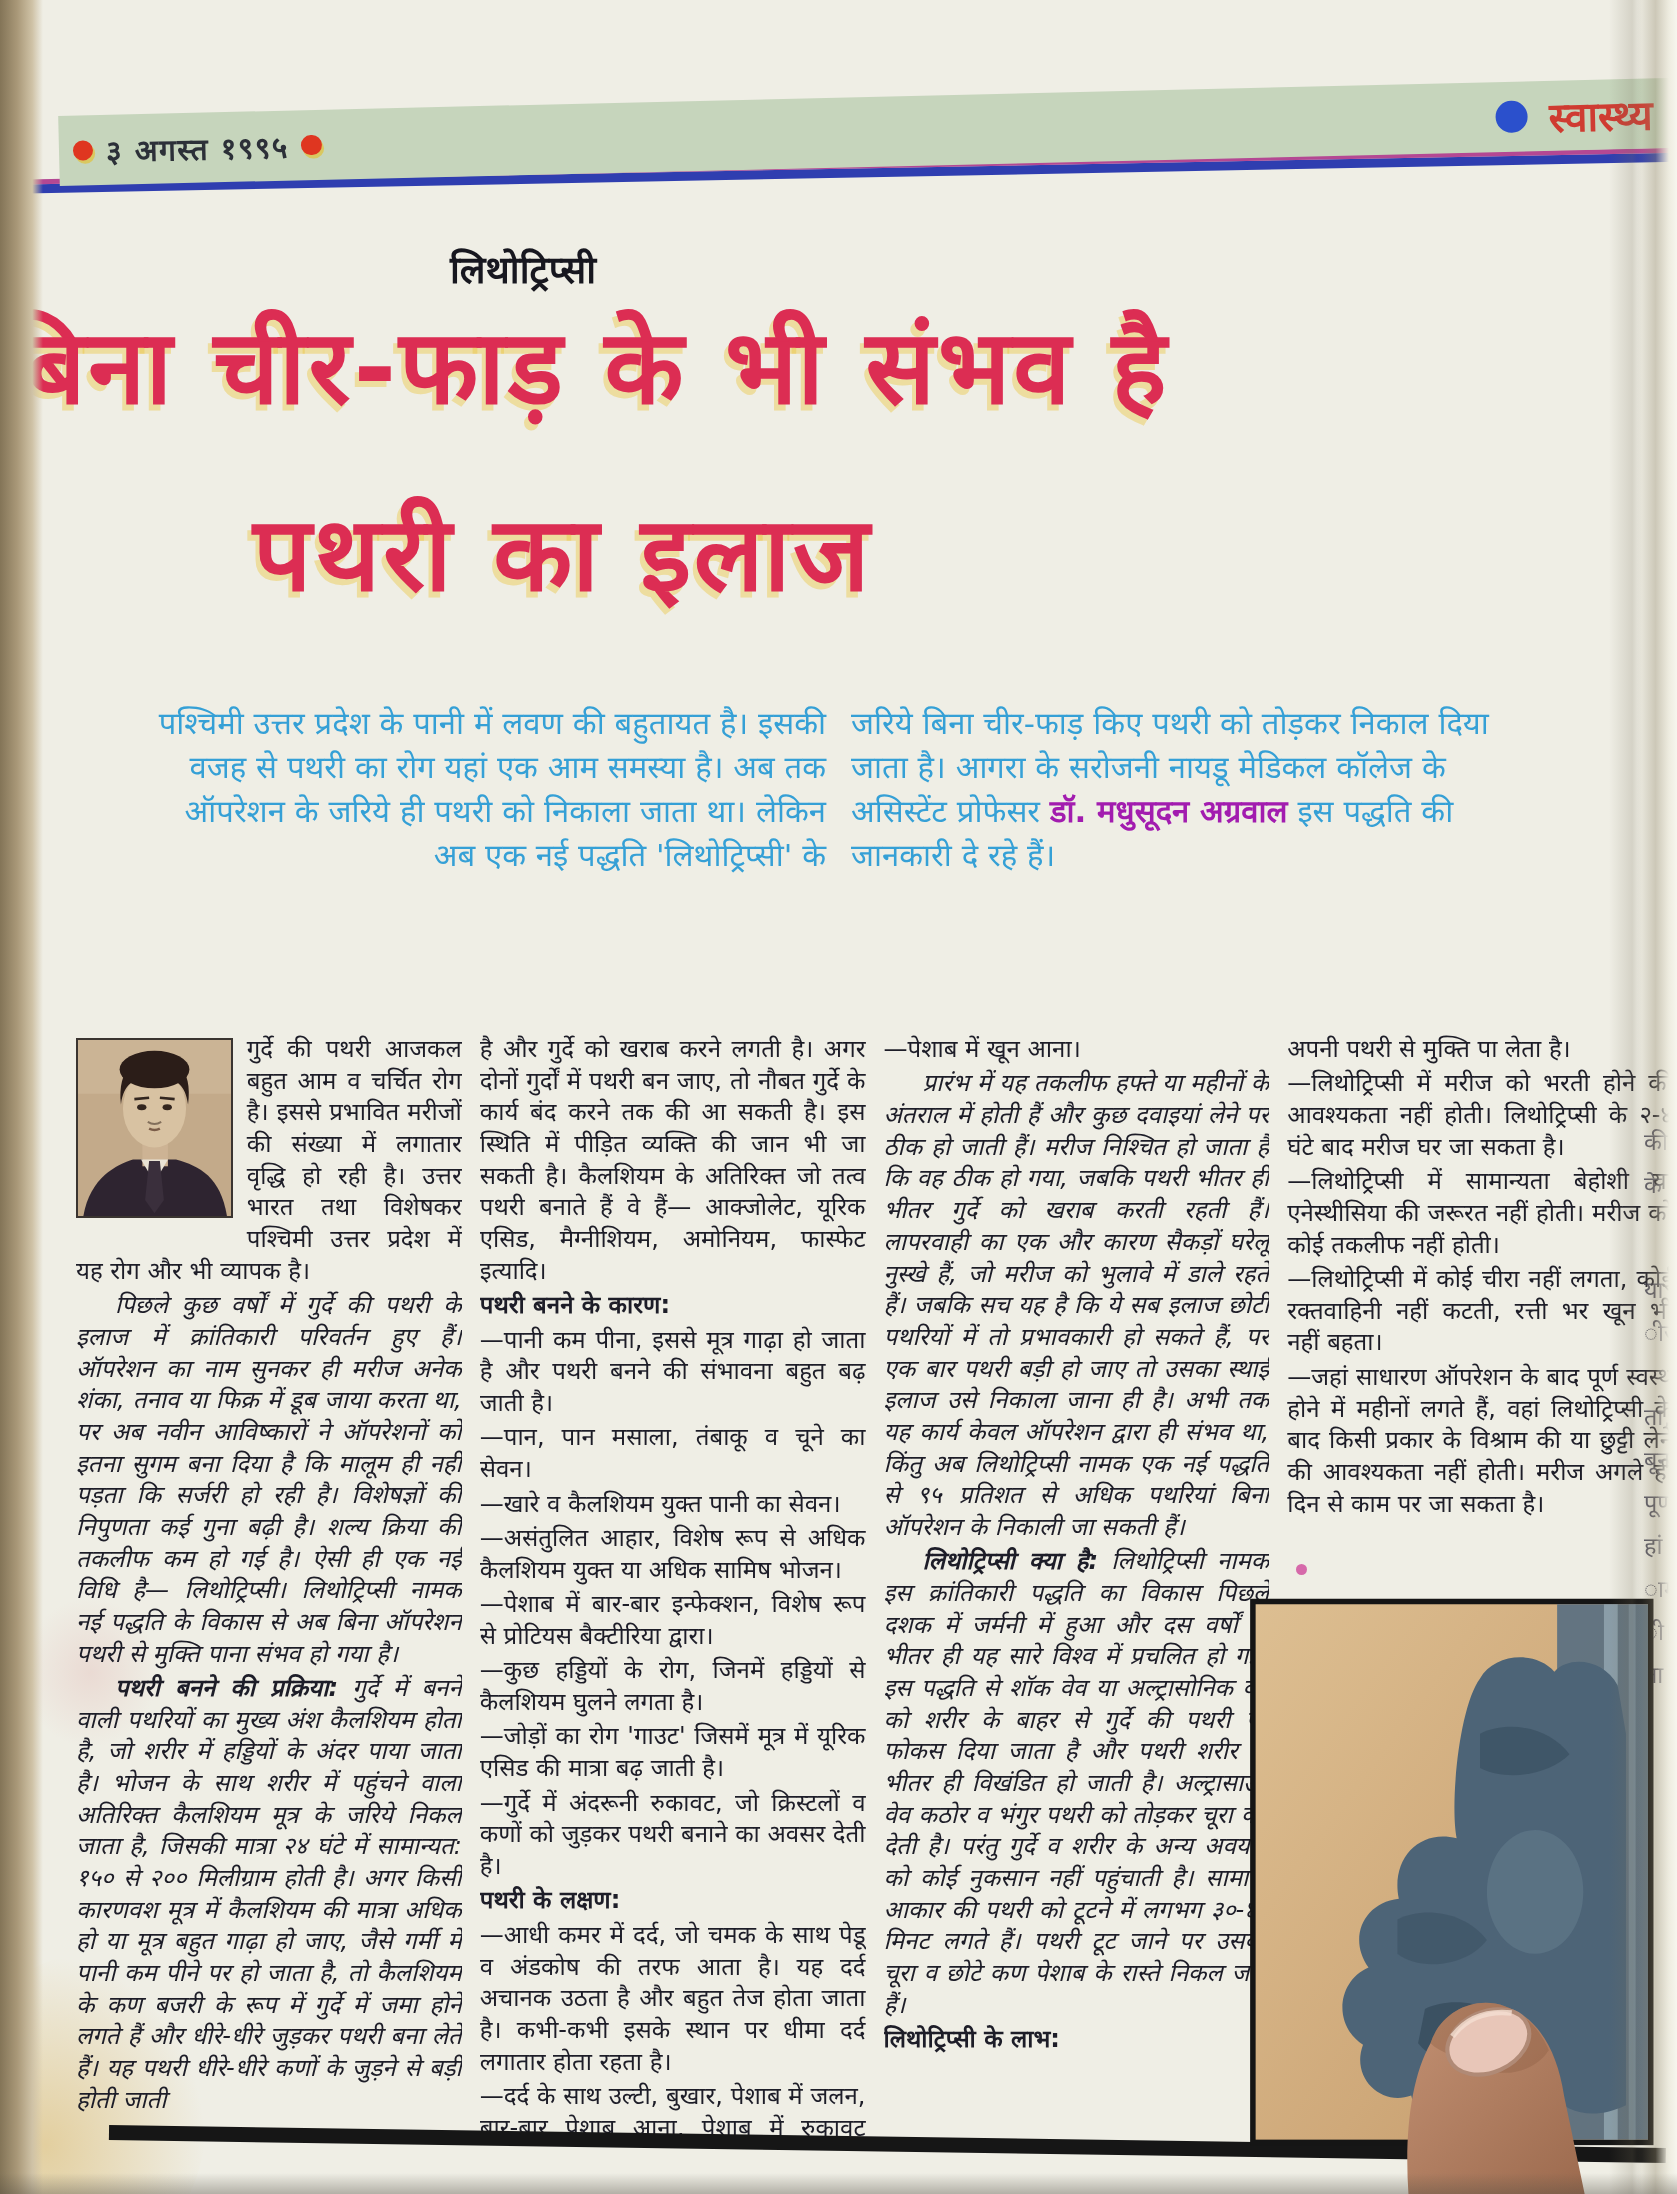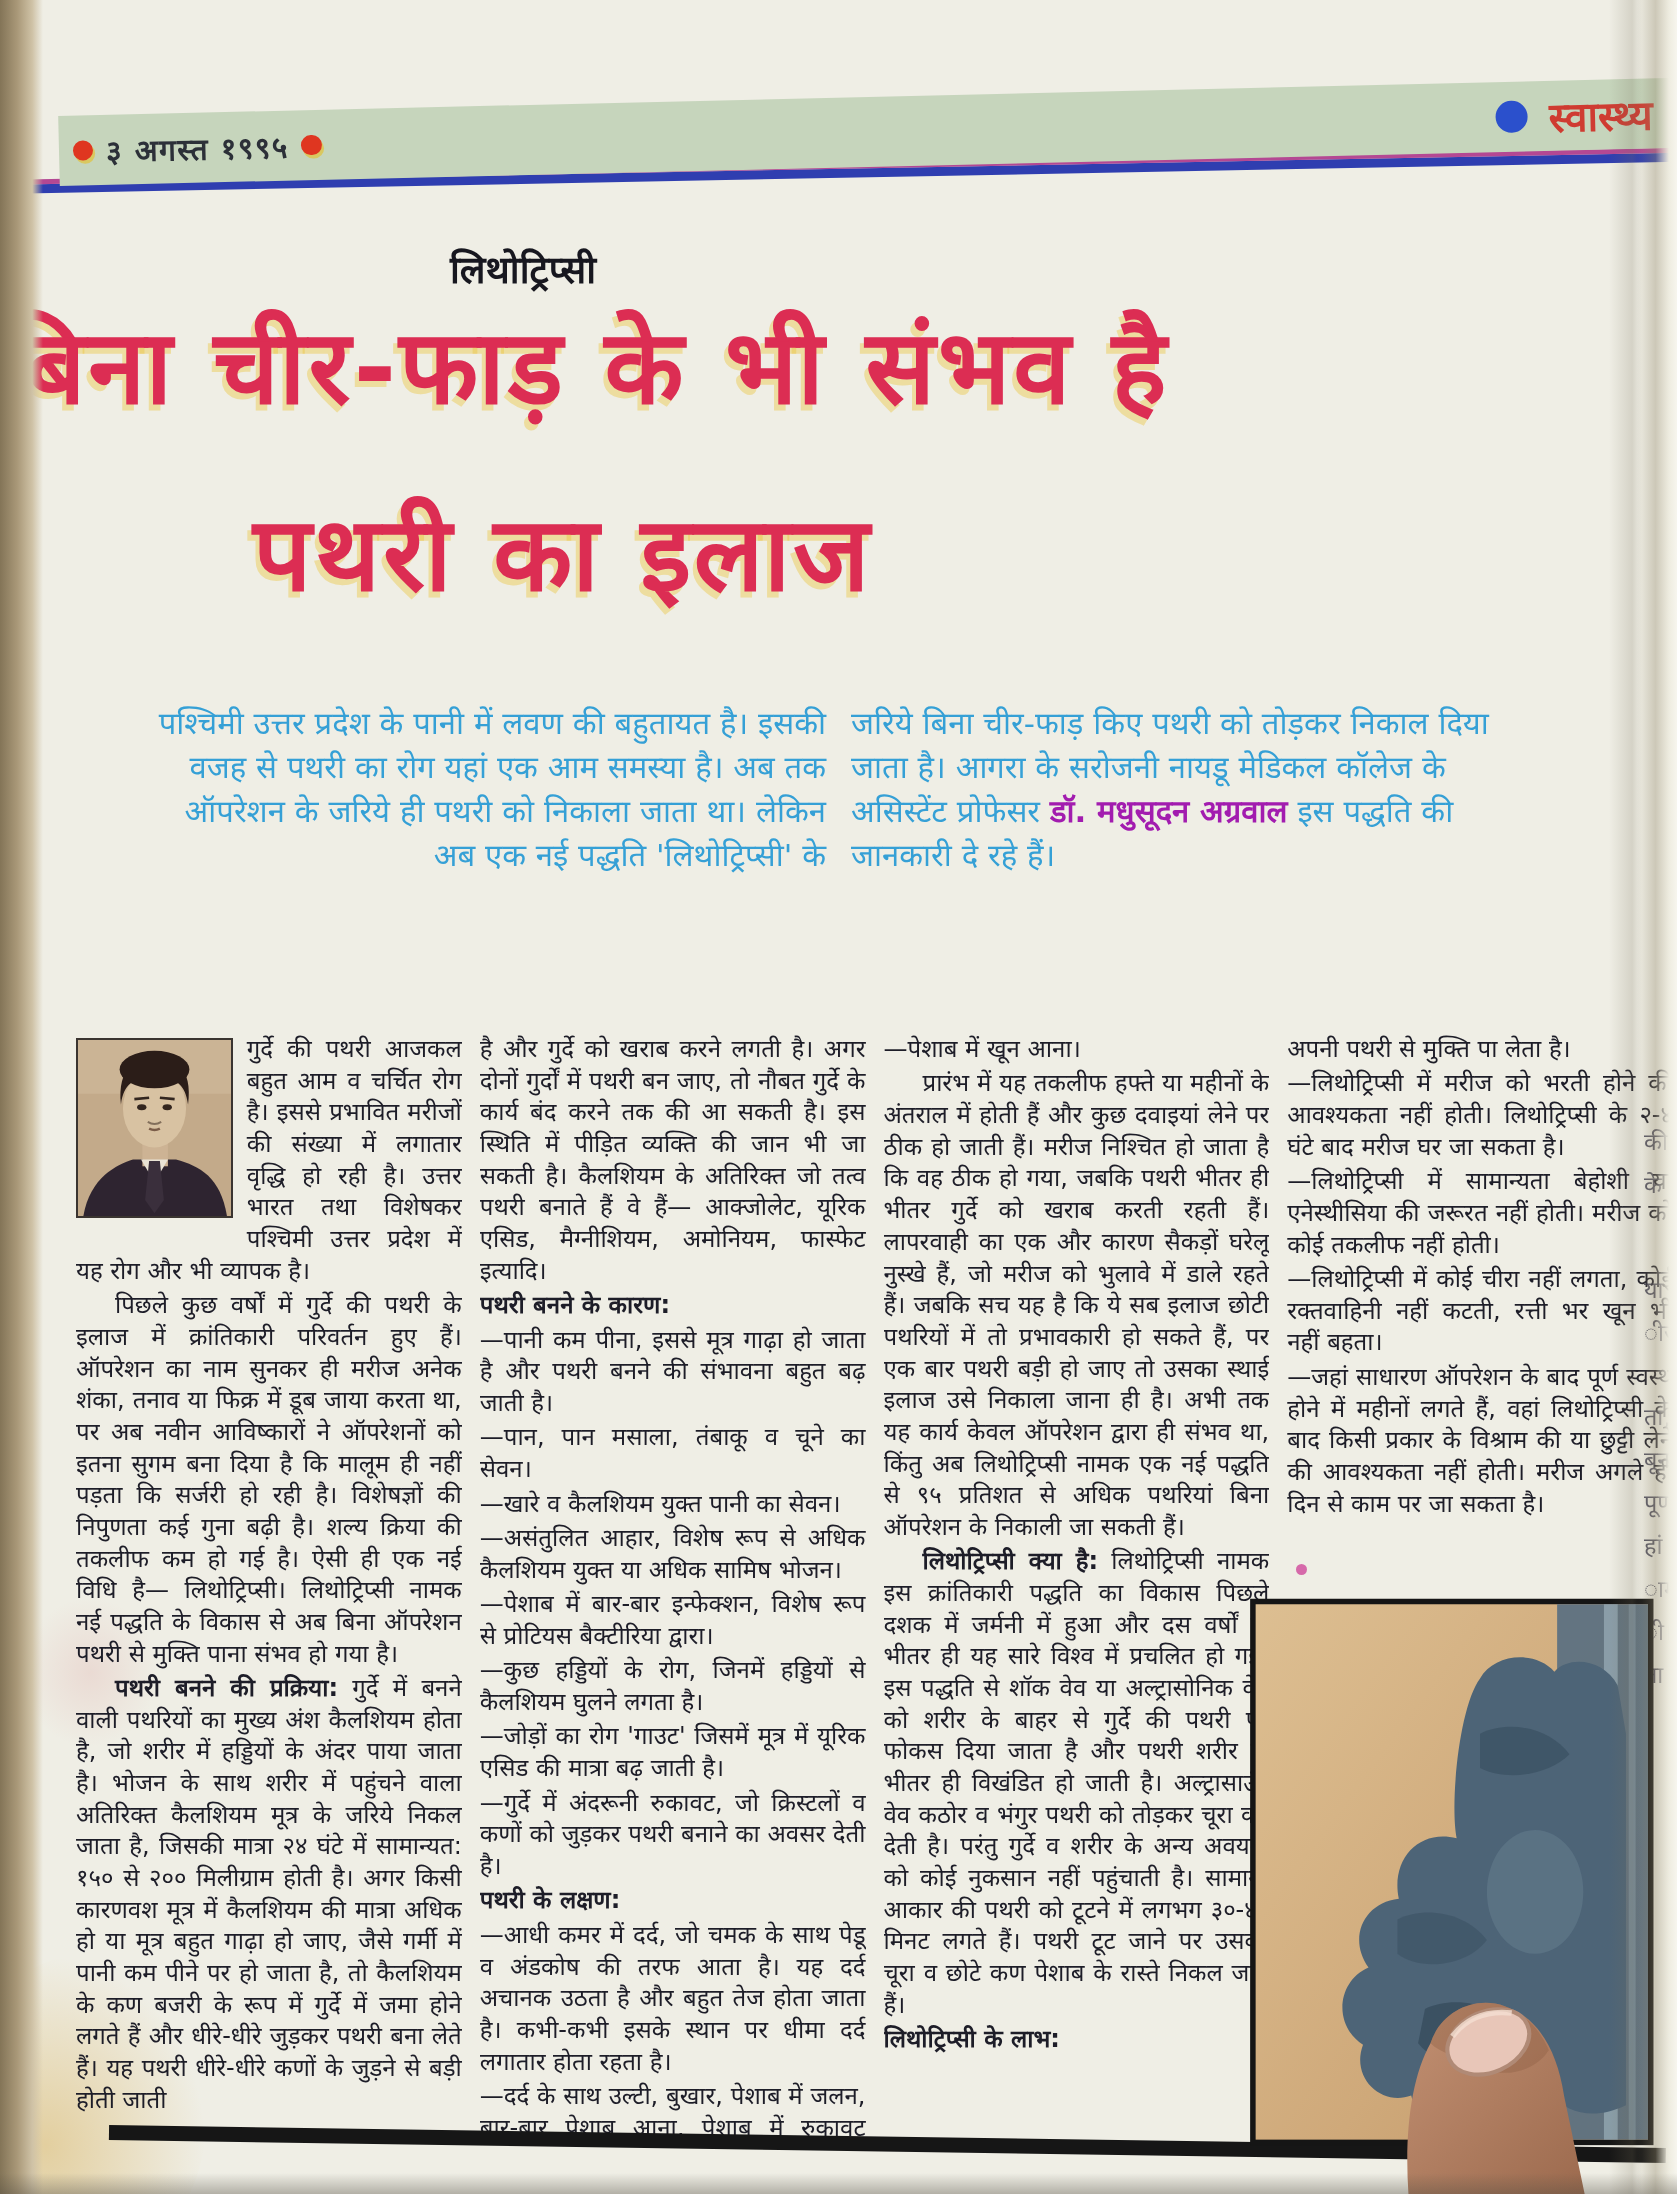--- a/index.html
+++ b/index.html
@@ -51,21 +51,21 @@
     display:flex;gap:25px;font-size:31px;line-height:1.42;color:#35a0d6;font-weight:500;}
   .intro-left{width:678px;text-align:right;}
   .intro-right{width:652px;text-align:left;}
   .intro b{color:#a21caf;font-weight:bold;}
 
   
   .body-cols{position:absolute;left:56px;top:1034px;width:1597px;height:1102px;z-index:2;
     display:flex;gap:18px;font-size:24px;line-height:1.32;color:#1d1d28;margin-left:20px;}
   .col{flex:1;height:1102px;overflow:hidden;text-align:justify;}
   .col p{margin:0 0 2.8px 0;}
-  .col p.ind{text-indent:39px;}
+  .col p.ind{text-indent:39px;font-style:italic;}
   .col p.h{font-weight:bold;text-align:left;}
   .col b{font-weight:bold;}
 
   .portrait{float:left;width:157px;height:180px;margin:4.1px 13.8px 6.9px 0;border:2.1px solid #3a3430;
     background:#c3aa8a;box-sizing:border-box;}
   .portrait svg{display:block;width:100%;height:100%;}
 
   
   .stone-photo{position:absolute;left:1246px;top:1596px;width:413px;height:598px;z-index:5;}
   .stone-photo svg{display:block;width:100%;height:100%;}

